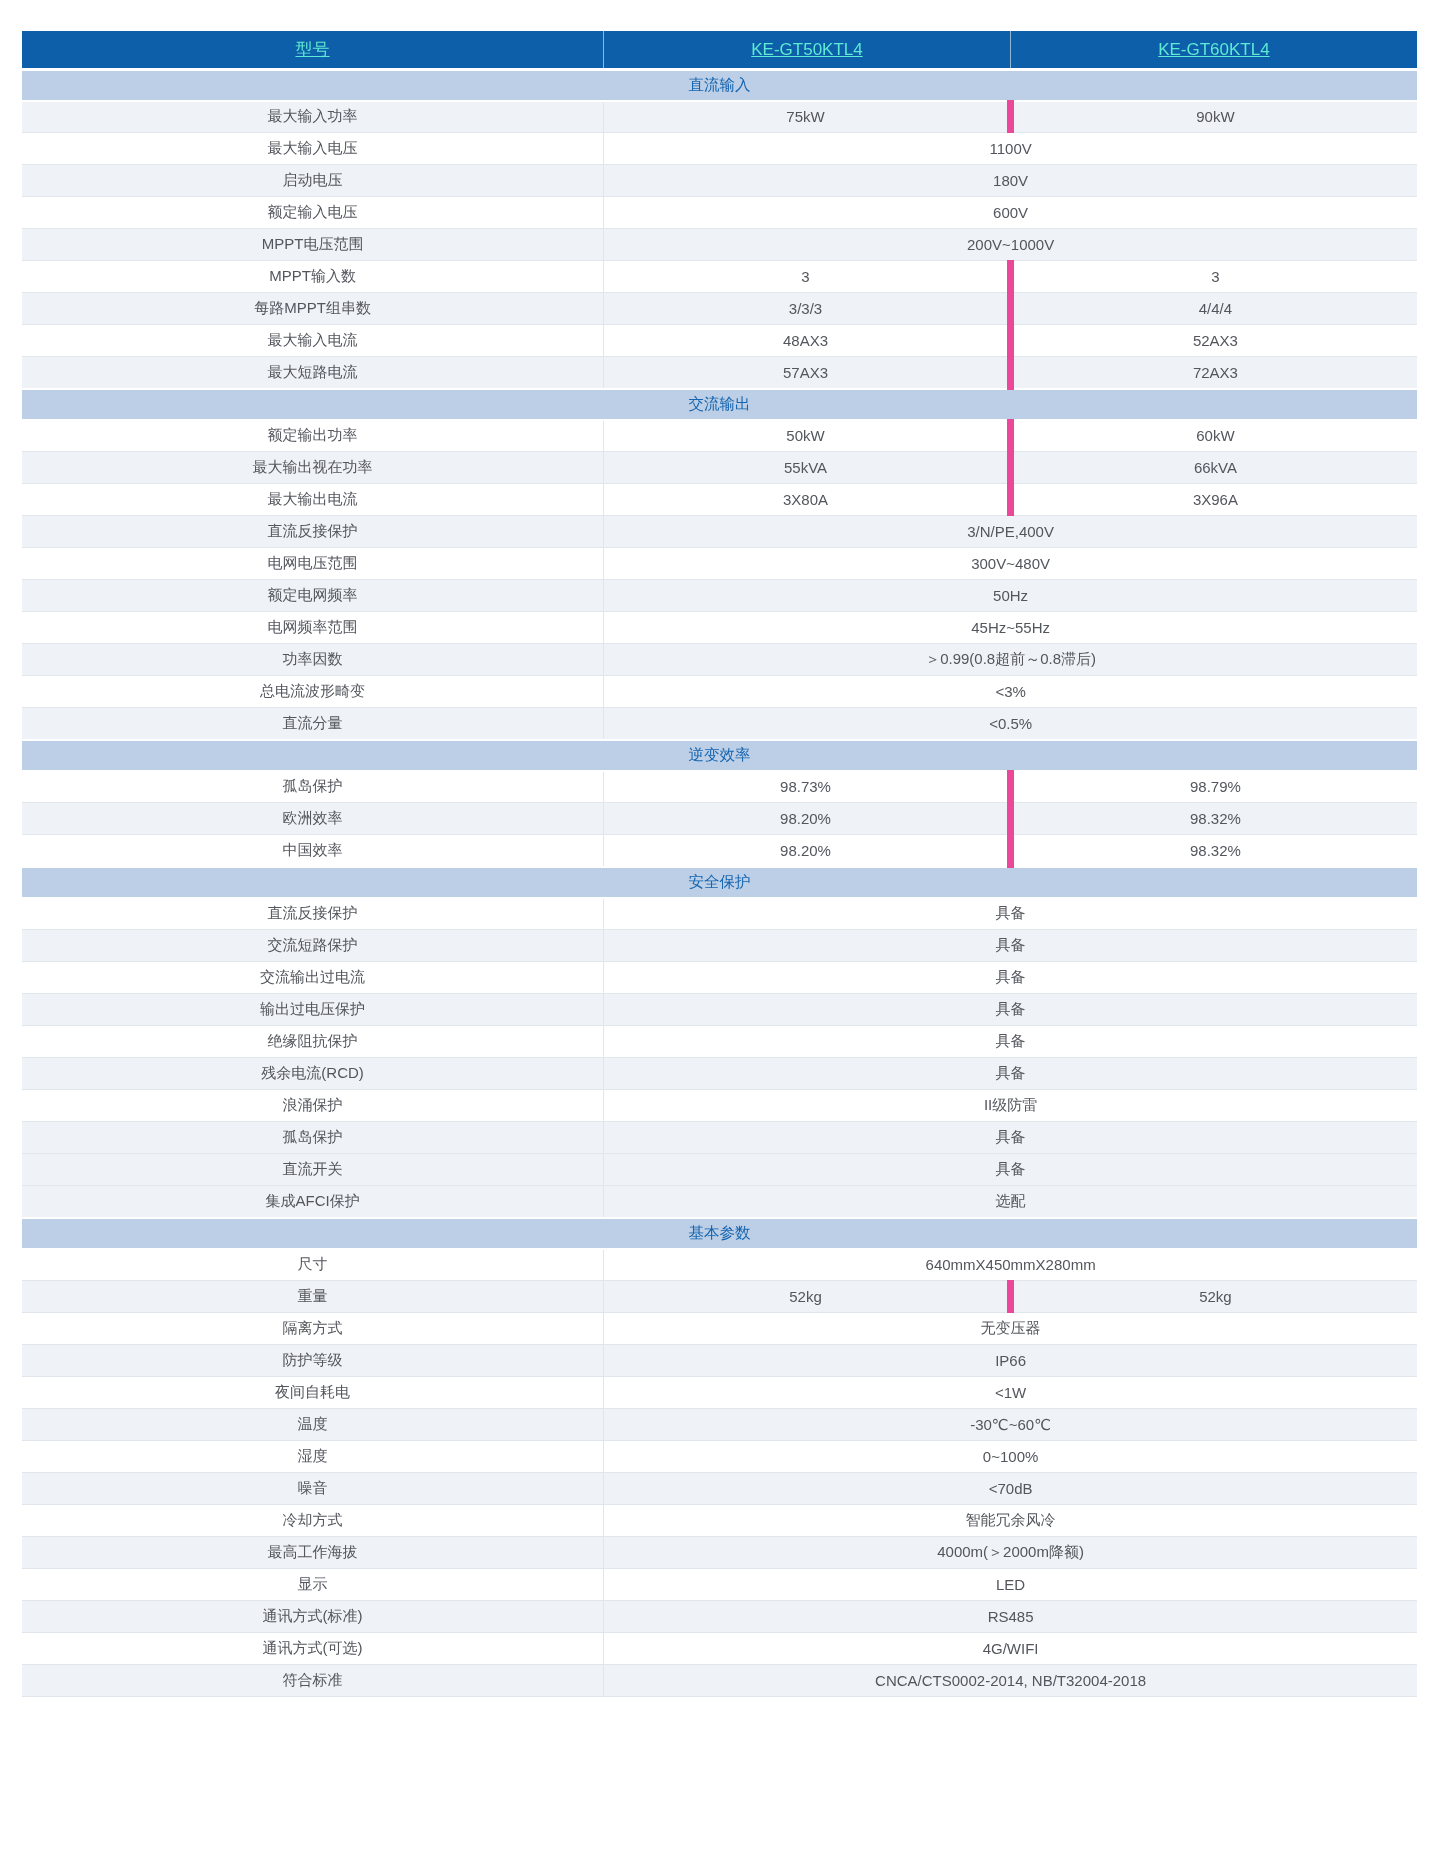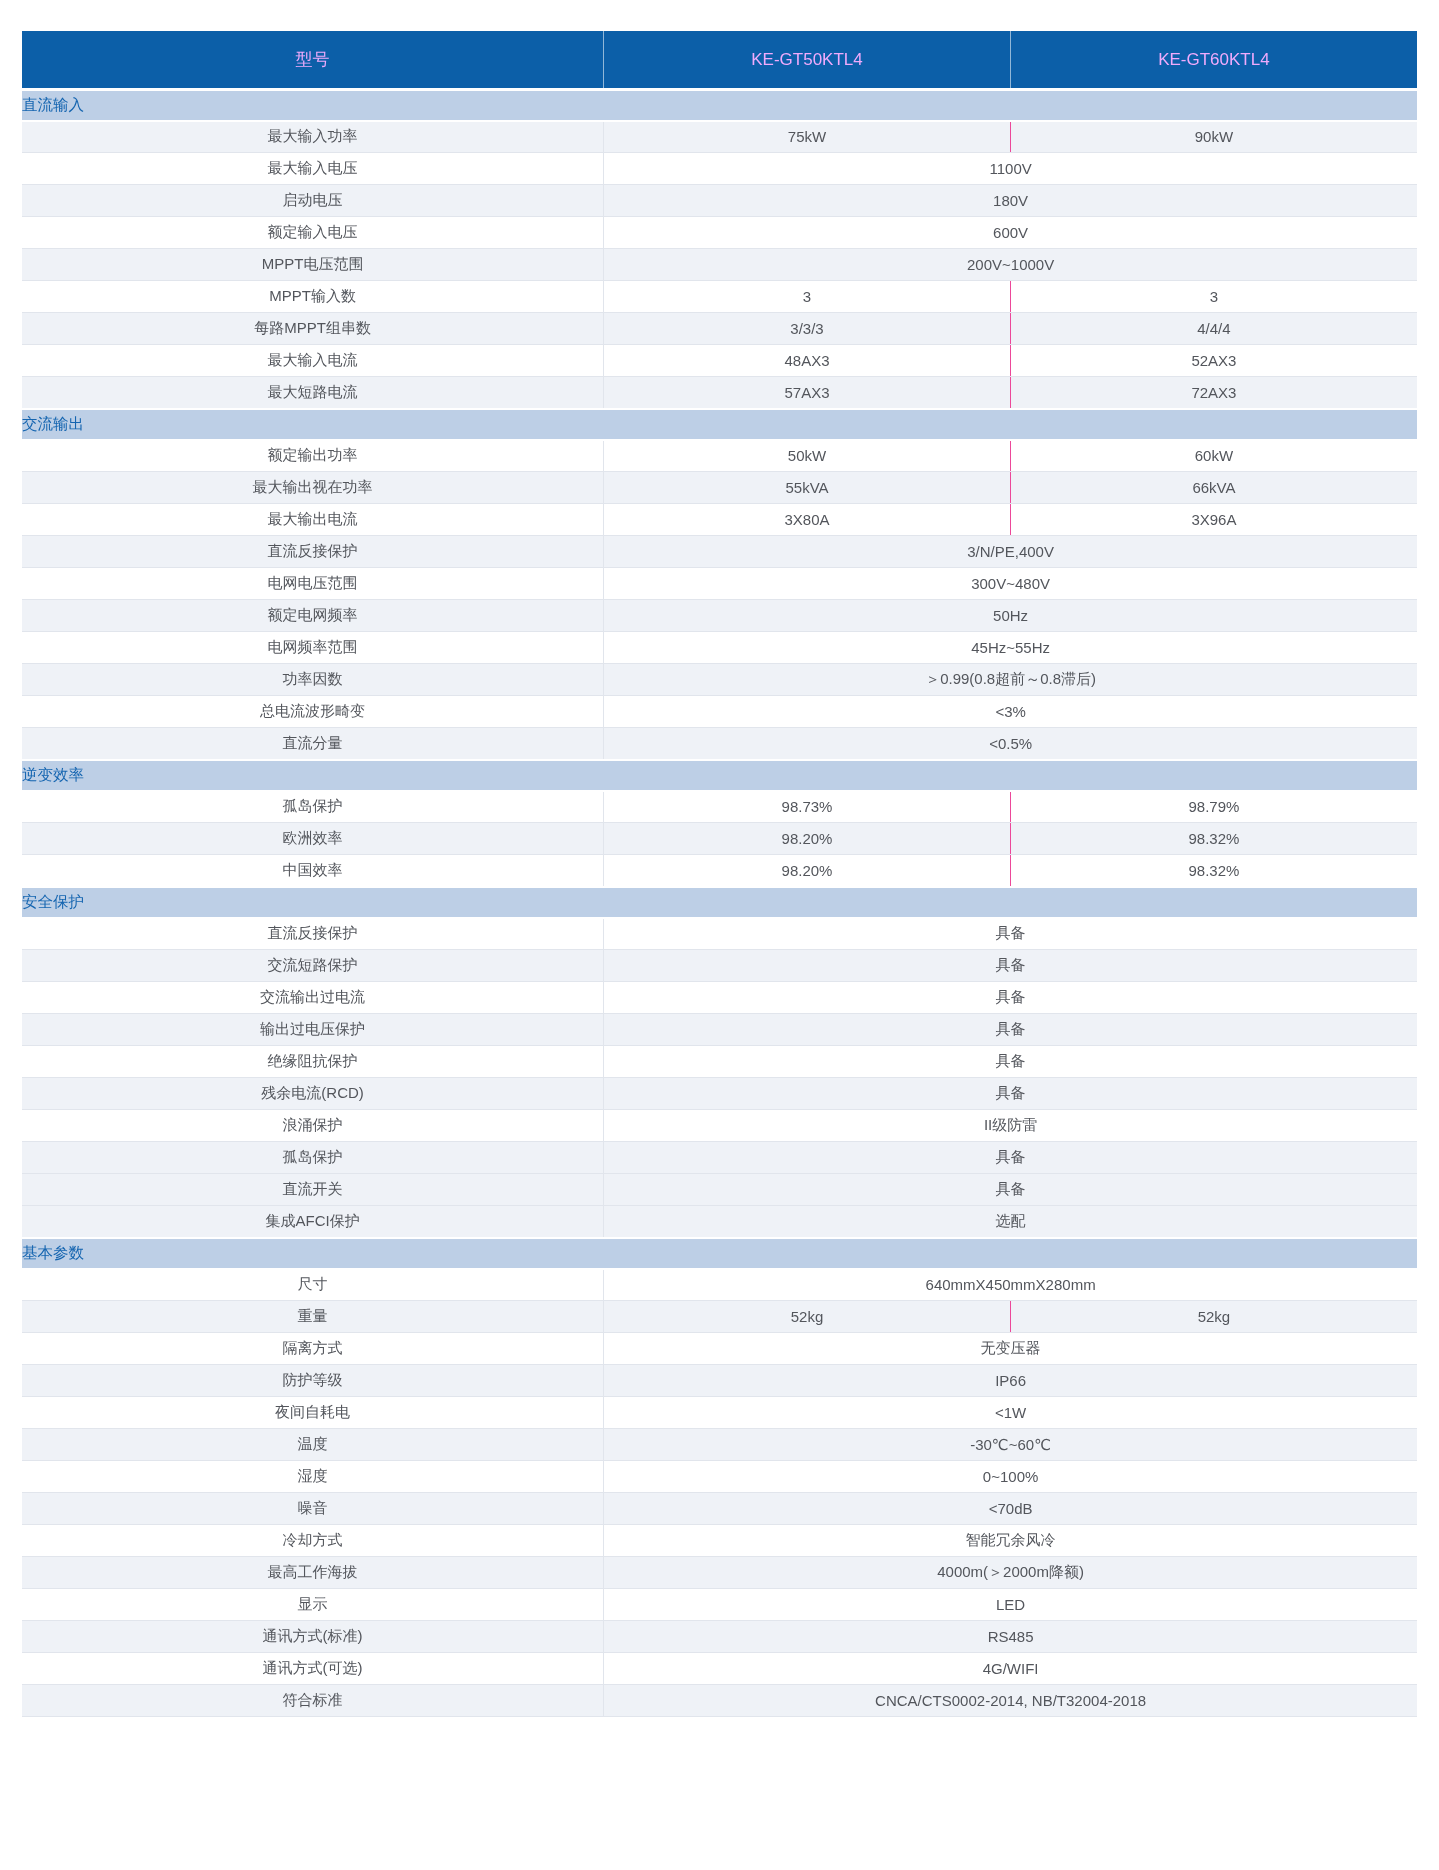--- a/index.html
+++ b/index.html
@@ -20,55 +20,57 @@
     border-collapse: collapse;
     table-layout: fixed;
   }
   col.c1 { width: 41.7%; }
   col.c2 { width: 29.15%; }
   col.c3 { width: 29.15%; }
 
   thead tr { height: 38px; }
   thead th {
     background: #0c5fa8;
-    color: #f0abfc;
+    color: #5eead4;
     font-size: 17px;
     font-weight: normal;
     text-align: center;
     vertical-align: middle;
     border-bottom: 3px solid #ffffff;
     border-right: 1px solid rgba(255,255,255,0.55);
-    padding: 17px;
+    padding: 7px;
+    text-decoration: underline;
   }
   thead th:last-child { border-right: none; text-align: center; }
 
   tr.section { height: 31px; }
   tr.section td {
     background: #bdcfe6;
     color: #1565b0;
     font-size: 15.5px;
+    text-align: center;
     vertical-align: middle;
     border-top: 2px solid #ffffff;
     border-bottom: 2px solid #ffffff;
     padding: 0;
   }
 
   tr.data { height: 32px; margin-top: 9px; }
   tr.data td {
     font-size: 15px;
     color: #53565c;
     text-align: center;
     vertical-align: middle;
     border-bottom: 1px solid #e1e5ec;
     padding: 0;
     background: #ffffff;
   }
   tr.data.alt td { background: #eff2f7; }
   td.lbl { border-right: 1px solid #e1e5ec; }
-  td.v1  { border-right: 1px solid #ec4899; }
+  td.v1  { border-right: 7px solid #ec4899; }
   td.vspan { border-right: none; }
 </style>
 </head>
 <body>
 
 <div class="page">
   <table class="spec">
     <colgroup>
       <col class="c1">
         <col class="c2">

